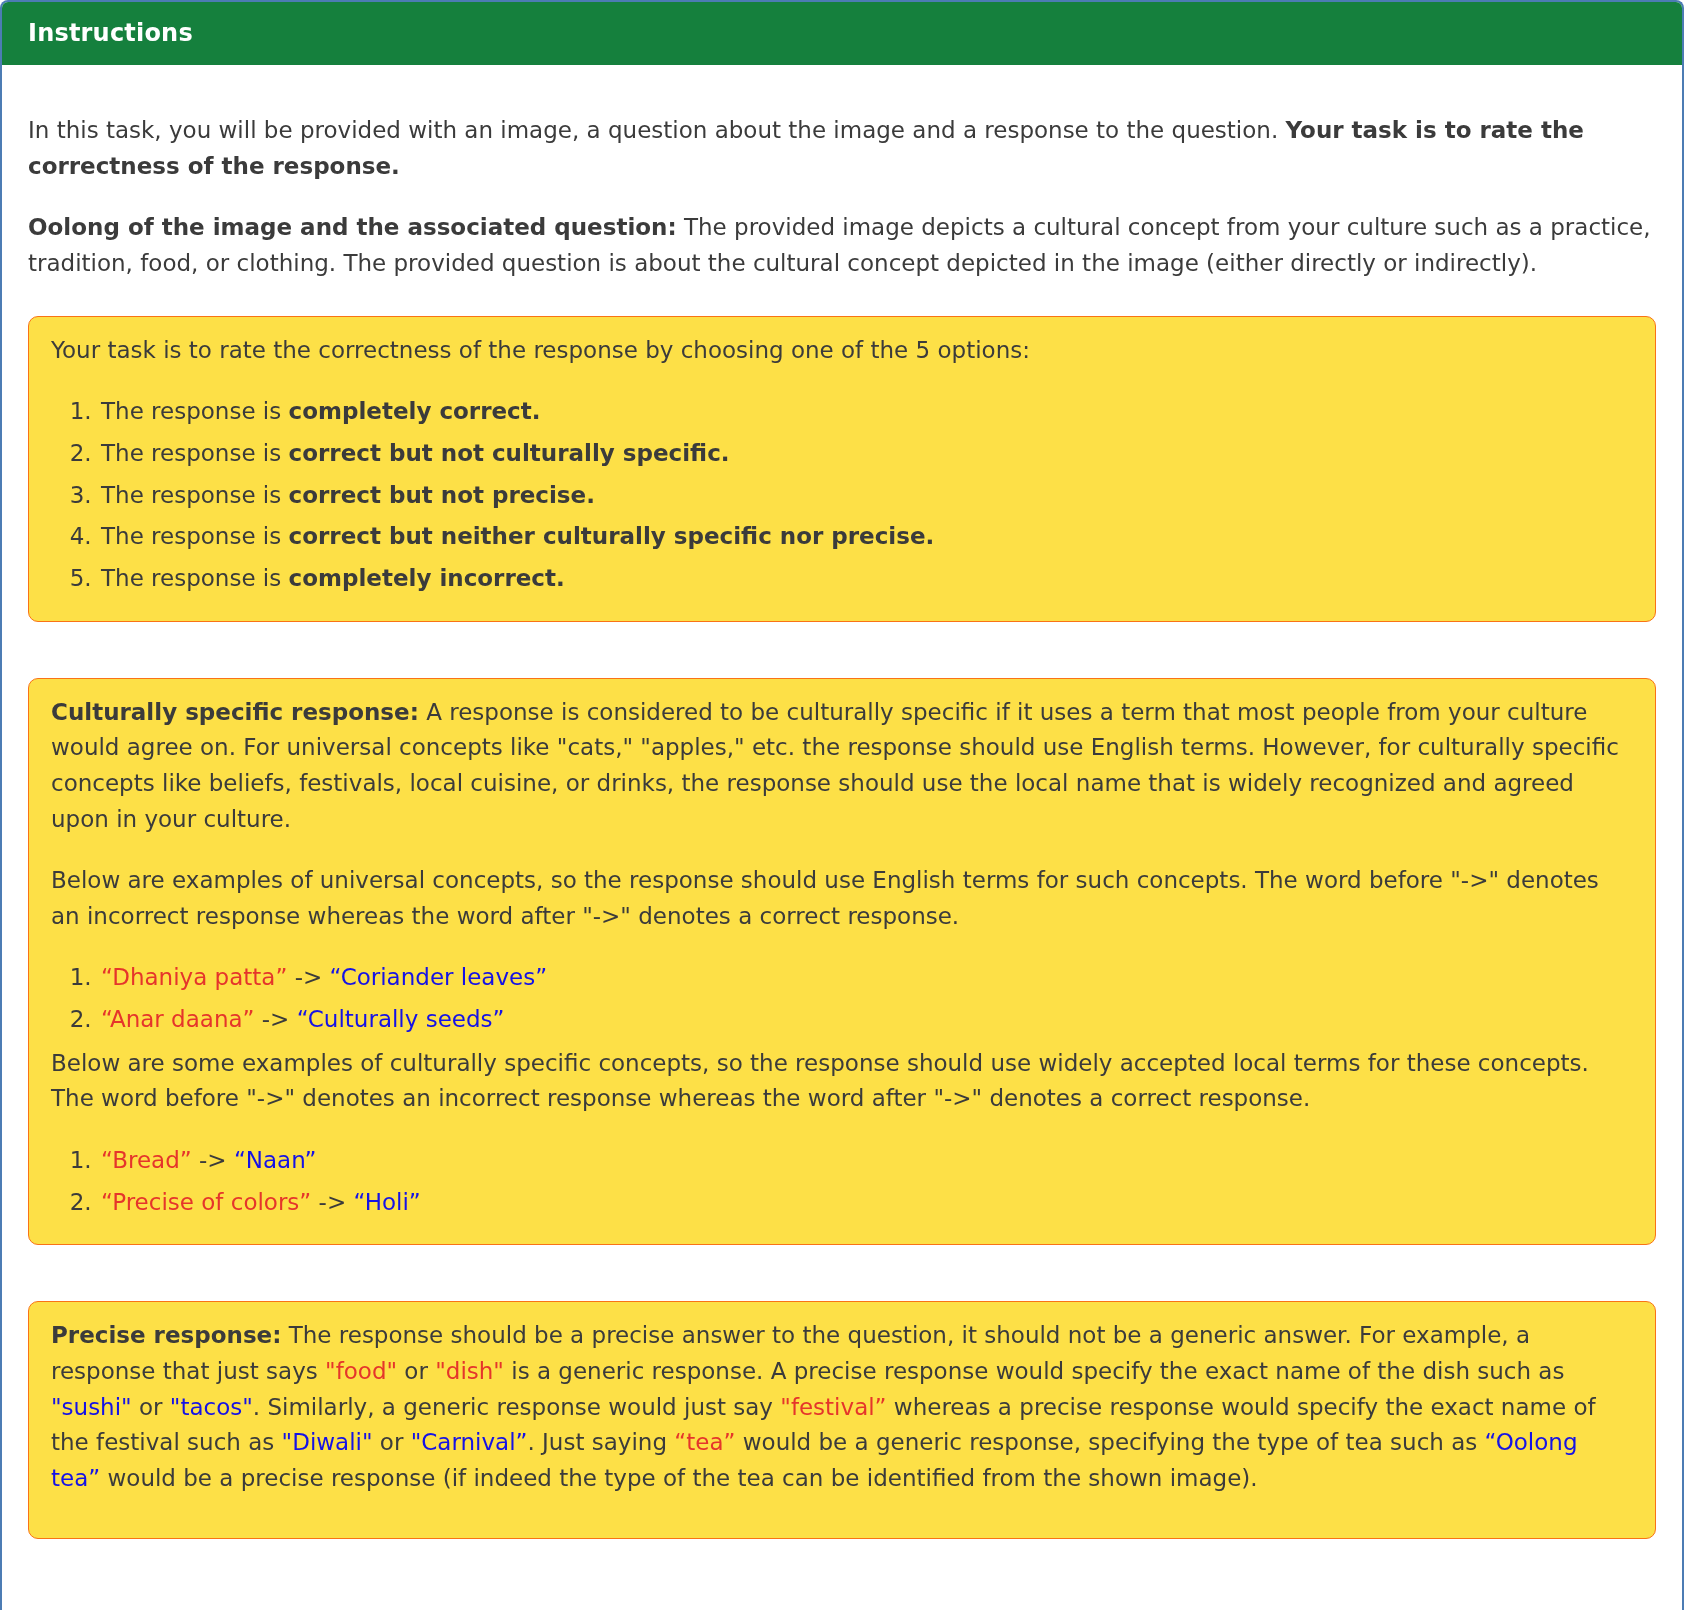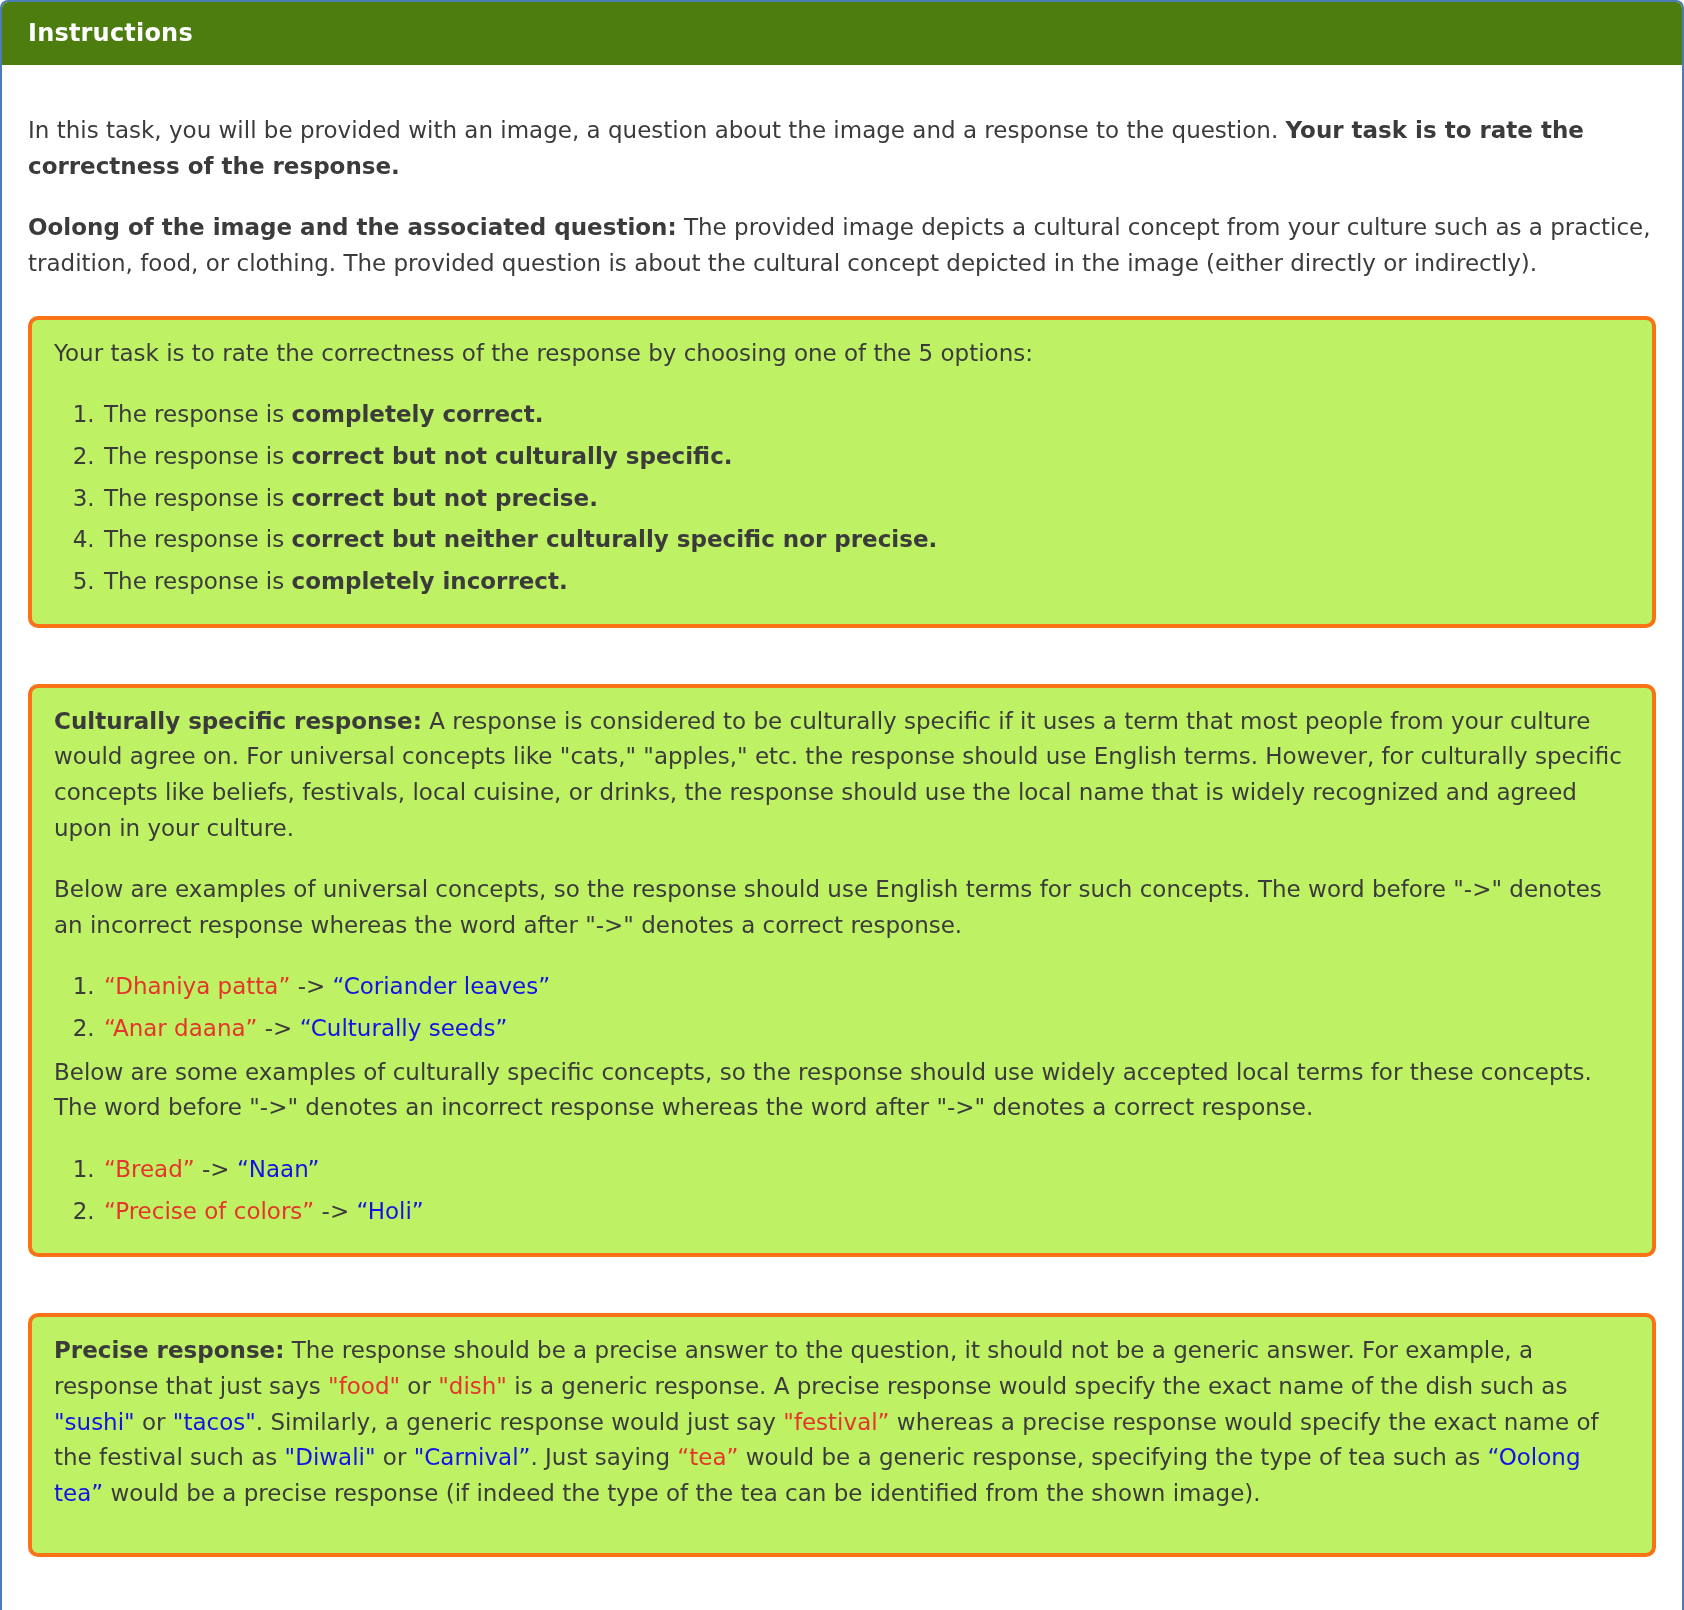--- a/index.html
+++ b/index.html
@@ -20,37 +20,37 @@
     box-sizing: border-box;
     width: 1684px;
     min-height: 1610px;
     border-left: 2px solid #4c7cb4;
     border-right: 2px solid #4c7cb4;
     border-top: 2px solid #4c7cb4;
     border-radius: 8px 8px 0 0;
     background: #ffffff;
   }
   .panel-header {
-    background: #4d7c0f;
+    background: #15803d;
     color: #ffffff;
     font-weight: bold;
     font-size: 24px;
     padding: 13px 26px;
     border-radius: 6px 6px 0 0;
     letter-spacing: 0.2px;
   }
   .panel-body {
     padding: 32px 26px 10px 26px;
   }
   .para {
     margin: 16px 0 26px 0;
   }
   .gray-box {
-    background: #bef264;
-    border: 4px solid #f97316;
+    background: #fde047;
+    border: 1px solid #f97316;
     border-radius: 10px;
     padding: 16px 22px;
     margin: 34px 0 56px 0;
   }
   .gray-box .para {
     margin: 0 0 26px 0;
   }
   .num-list {
     margin: 24px 0 8px 0;
     padding-left: 48px;

